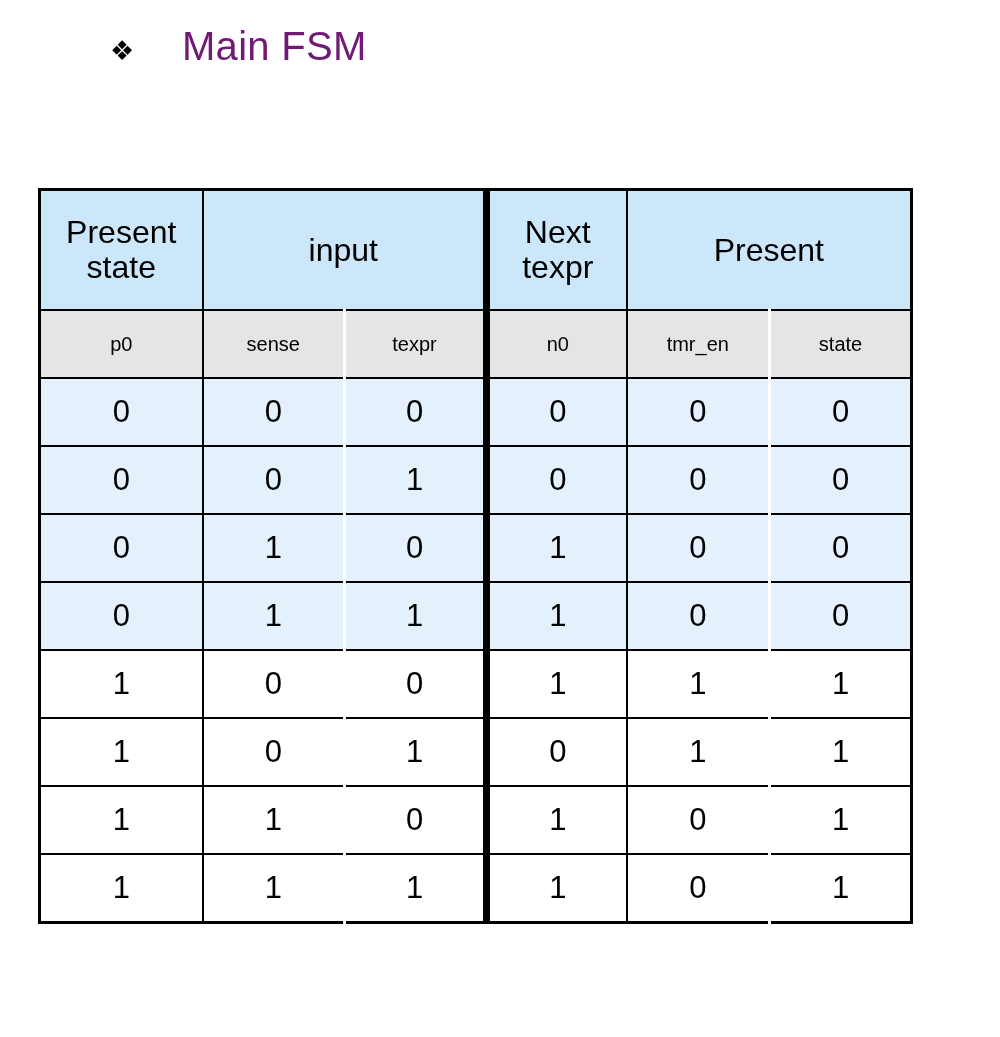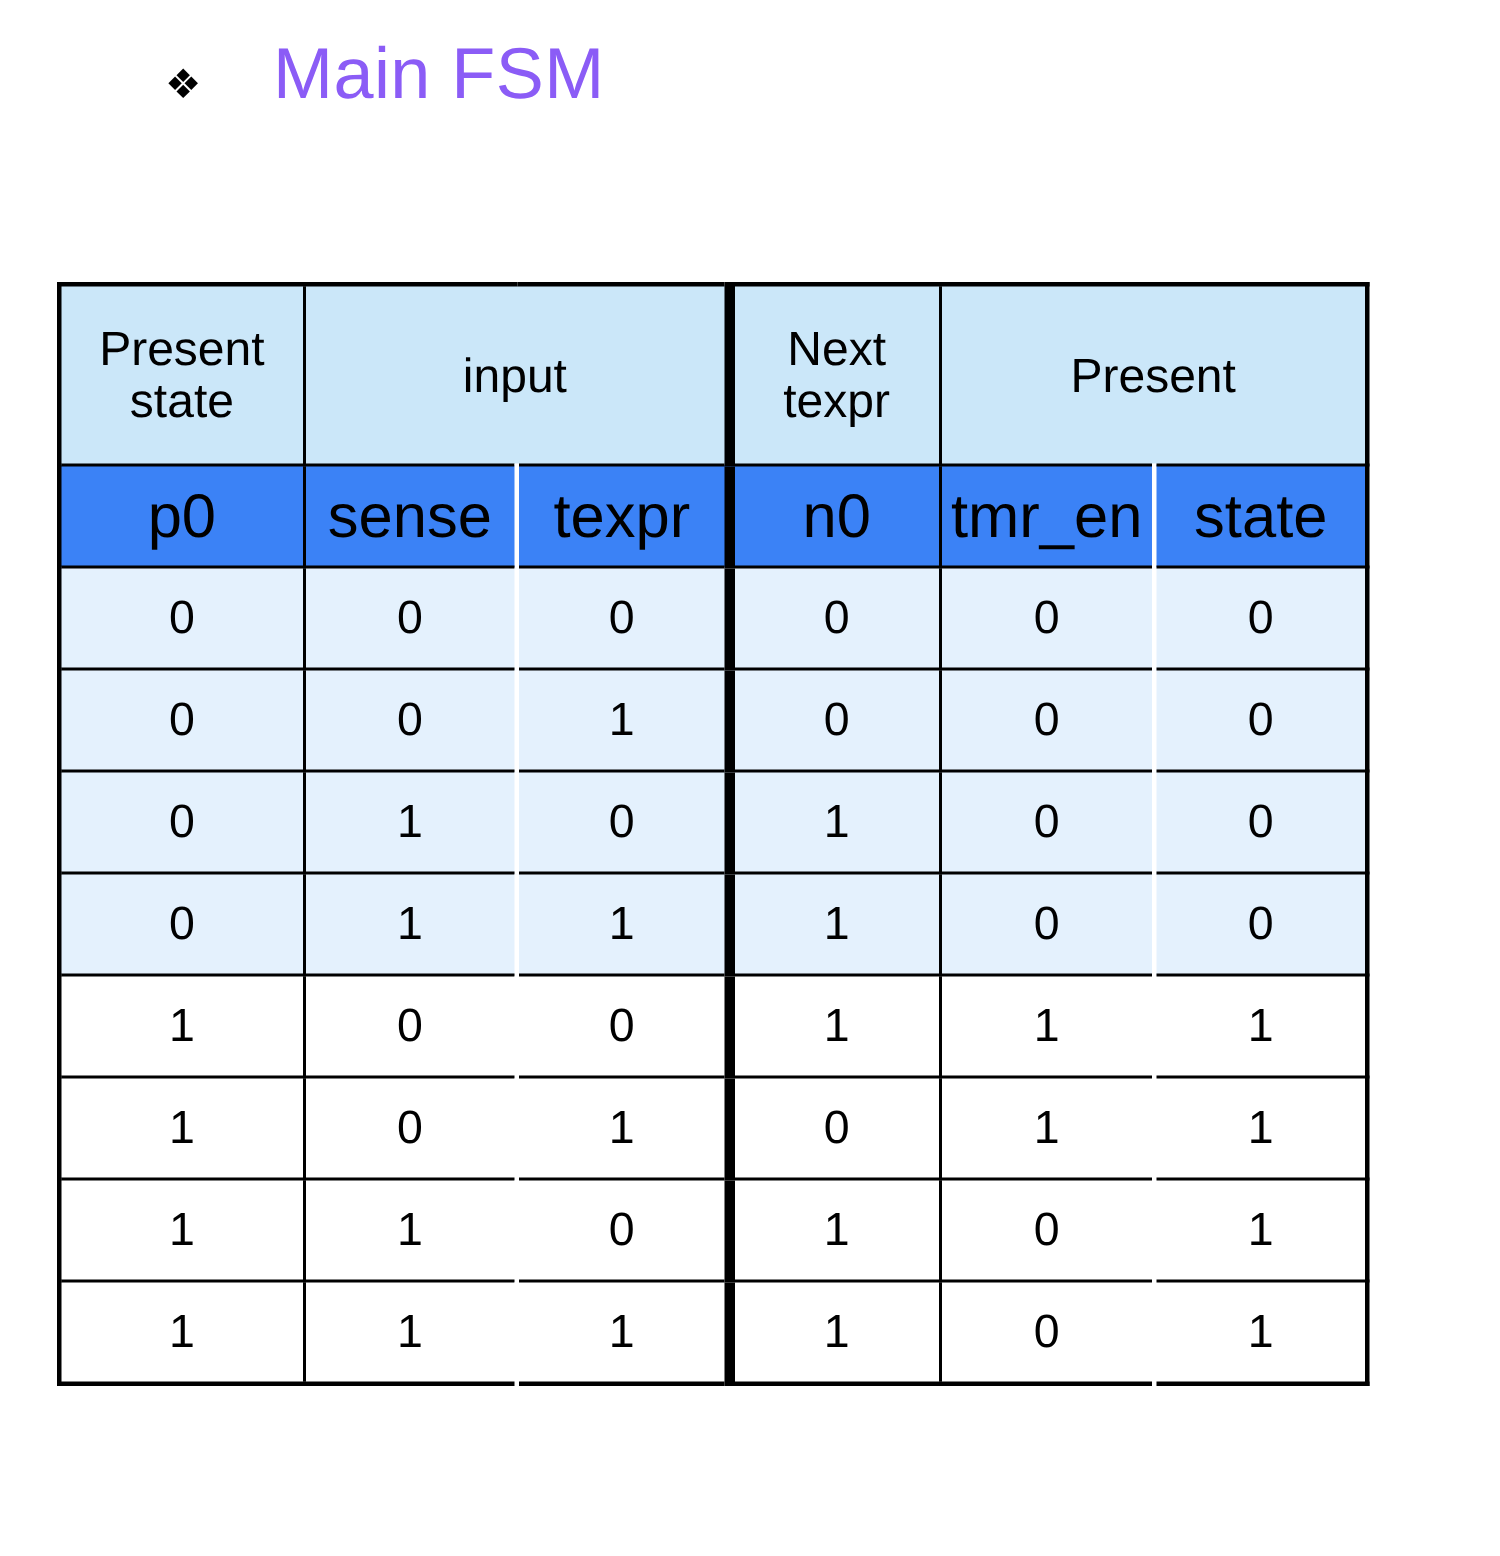--- a/index.html
+++ b/index.html
@@ -25,24 +25,24 @@
     gap: 0;
   }
   .bullet-glyph {
     font-size: 27px;
     line-height: 1;
     color: #000;
     width: 72px;
     display: inline-block;
   }
   .title-text {
-    font-size: 48px;
+    font-size: 40px;
     line-height: 1;
     font-weight: 400;
-    color: #8b5cf6;
+    color: #701a75;
     letter-spacing: 0.3px;
   }
 
   
   .fsm-table-wrap {
     position: absolute;
     left: 38px;
     top: 188px;
     width: 872px;
   }
@@ -77,23 +77,23 @@
 
   
   tr.hdr-group td {
     background: #cbe7f9;
     height: 118px;
     font-size: 32px;
     line-height: 1.08;
   }
   
   tr.hdr-sub td {
-    background: #3b82f6;
+    background: #e5e5e5;
     height: 66px;
-    font-size: 41px;
+    font-size: 20px;
   }
 
   
   tr.data td { height: 66px; }
   tr.data.tint td { background: #e4f1fd; }
   tr.data.plain td { background: #ffffff; }
 
   
   .sep-left {
     border-left: 7px solid #000000 !important;

